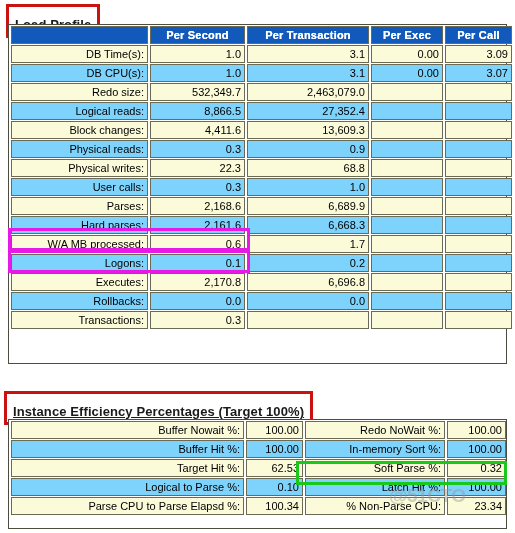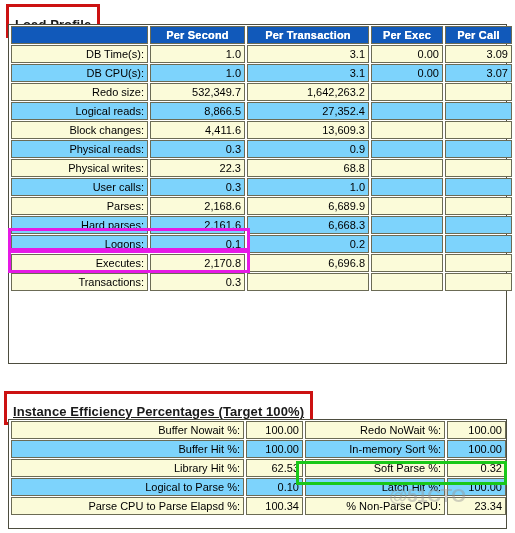--- a/index.html
+++ b/index.html
@@ -152,21 +152,21 @@
         <tr class="plain">
           <td class="lbl">DB CPU(s):</td>
           <td class="num">1.0</td>
           <td class="num">3.1</td>
           <td class="num">0.00</td>
           <td class="num">3.07</td>
         </tr>
         <tr class="shade">
           <td class="lbl">Redo size:</td>
           <td class="num">532,349.7</td>
-          <td class="num">1,642,263.2</td>
+          <td class="num">2,463,079.0</td>
           <td class="num"></td>
           <td class="num"></td>
         </tr>
         <tr class="plain">
           <td class="lbl">Logical reads:</td>
           <td class="num">8,866.5</td>
           <td class="num">27,352.4</td>
           <td class="num"></td>
           <td class="num"></td>
         </tr>
@@ -205,31 +205,45 @@
           <td class="num"></td>
           <td class="num"></td>
         </tr>
         <tr class="plain">
           <td class="lbl">Hard parses:</td>
           <td class="num">2,161.6</td>
           <td class="num">6,668.3</td>
           <td class="num"></td>
           <td class="num"></td>
         </tr>
+        <tr class="shade">
+          <td class="lbl">W/A MB processed:</td>
+          <td class="num">0.6</td>
+          <td class="num">1.7</td>
+          <td class="num"></td>
+          <td class="num"></td>
+        </tr>
         <tr class="plain">
           <td class="lbl">Logons:</td>
           <td class="num">0.1</td>
           <td class="num">0.2</td>
           <td class="num"></td>
           <td class="num"></td>
         </tr>
         <tr class="shade">
           <td class="lbl">Executes:</td>
           <td class="num">2,170.8</td>
           <td class="num">6,696.8</td>
+          <td class="num"></td>
+          <td class="num"></td>
+        </tr>
+        <tr class="plain">
+          <td class="lbl">Rollbacks:</td>
+          <td class="num">0.0</td>
+          <td class="num">0.0</td>
           <td class="num"></td>
           <td class="num"></td>
         </tr>
         <tr class="shade">
           <td class="lbl">Transactions:</td>
           <td class="num">0.3</td>
           <td class="num"></td>
           <td class="num"></td>
           <td class="num"></td>
         </tr>
@@ -257,21 +271,21 @@
           <td class="lbl">Redo NoWait %:</td>
           <td class="num">100.00</td>
         </tr>
         <tr class="plain">
           <td class="lbl">Buffer Hit %:</td>
           <td class="num">100.00</td>
           <td class="lbl">In-memory Sort %:</td>
           <td class="num">100.00</td>
         </tr>
         <tr class="shade">
-          <td class="lbl">Library Hit %:</td>
+          <td class="lbl">Target Hit %:</td>
           <td class="num">62.53</td>
           <td class="lbl">Soft Parse %:</td>
           <td class="num">0.32</td>
         </tr>
         <tr class="plain">
           <td class="lbl">Logical to Parse %:</td>
           <td class="num">0.10</td>
           <td class="lbl">Latch Hit %:</td>
           <td class="num">100.00</td>
         </tr>

